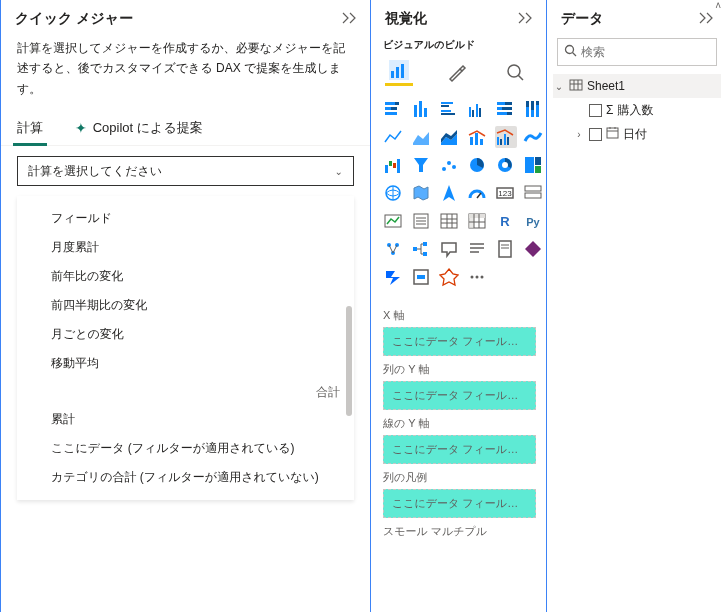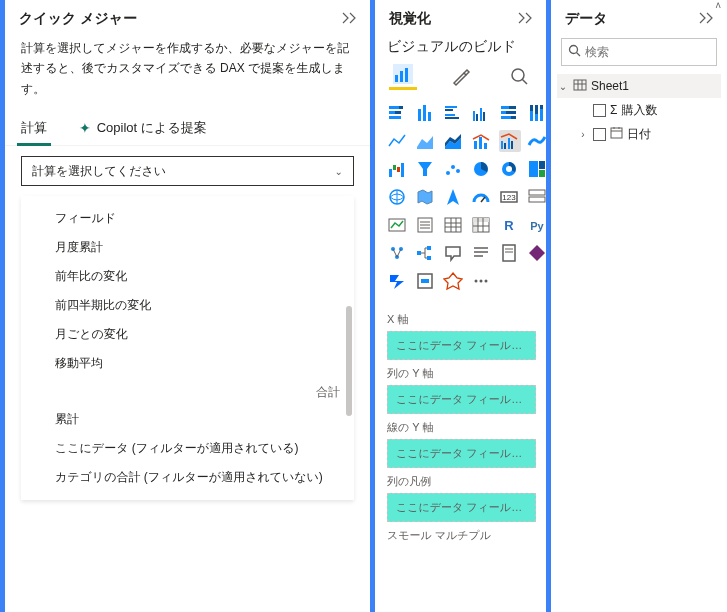--- a/index.html
+++ b/index.html
@@ -8,21 +8,21 @@
     font-family: "Segoe UI", "Meiryo", sans-serif;
     font-size: 12px;
     color: #252423;
     background: #fff;
     width: 727px;
     height: 612px;
     overflow: hidden;
     display: flex;
   }
   .pane {
-    border-left: 5px solid #3b82f6;
+    border-left: 1px solid #3b82f6;
     display: flex;
     flex-direction: column;
     height: 612px;
     overflow: hidden;
   }
   .pane-header {
     display: flex;
     align-items: center;
     padding: 10px 12px 10px 14px;
     font-size: 14px;
@@ -59,21 +59,21 @@
     position: relative;
   }
   .dd-group { padding: 6px 14px 4px 14px; color:#605e5c; font-size:12px;text-align:right; }
   .dd-item { padding: 6px 14px 6px 34px; font-size:12px; cursor:pointer; }
   .scroll-thumb {
     position:absolute; right:2px; top:110px; width:6px; height:110px;
     background:#c8c6c4; border-radius:3px;
   }
   
   .viz { width: 176px; }
-  .viz-sub { font-size:14px; font-weight:400; padding: 0 12px 6px 12px; }
+  .viz-sub { font-size:10px; font-weight:700; padding: 0 12px 6px 12px; }
   .viz-mode-row { display:flex; gap: 30px; padding: 0 12px 4px 14px; align-items:center; }
   .viz-mode { width:28px; height:28px; display:flex; align-items:center; justify-content:center; cursor:pointer; }
   .viz-mode.active { border-bottom: 3px solid #f2c811; padding-bottom:2px; }
   .viz-mode svg, .viz-mode .glyph { width:22px; height:22px; }
   .viz-grid {
     display:grid; grid-template-columns: repeat(6, 22px);
     gap: 6px; padding: 8px 10px 12px 12px;
   }
   .viz-cell {
     width:22px; height:22px; display:flex; align-items:center; justify-content:flex-start;

